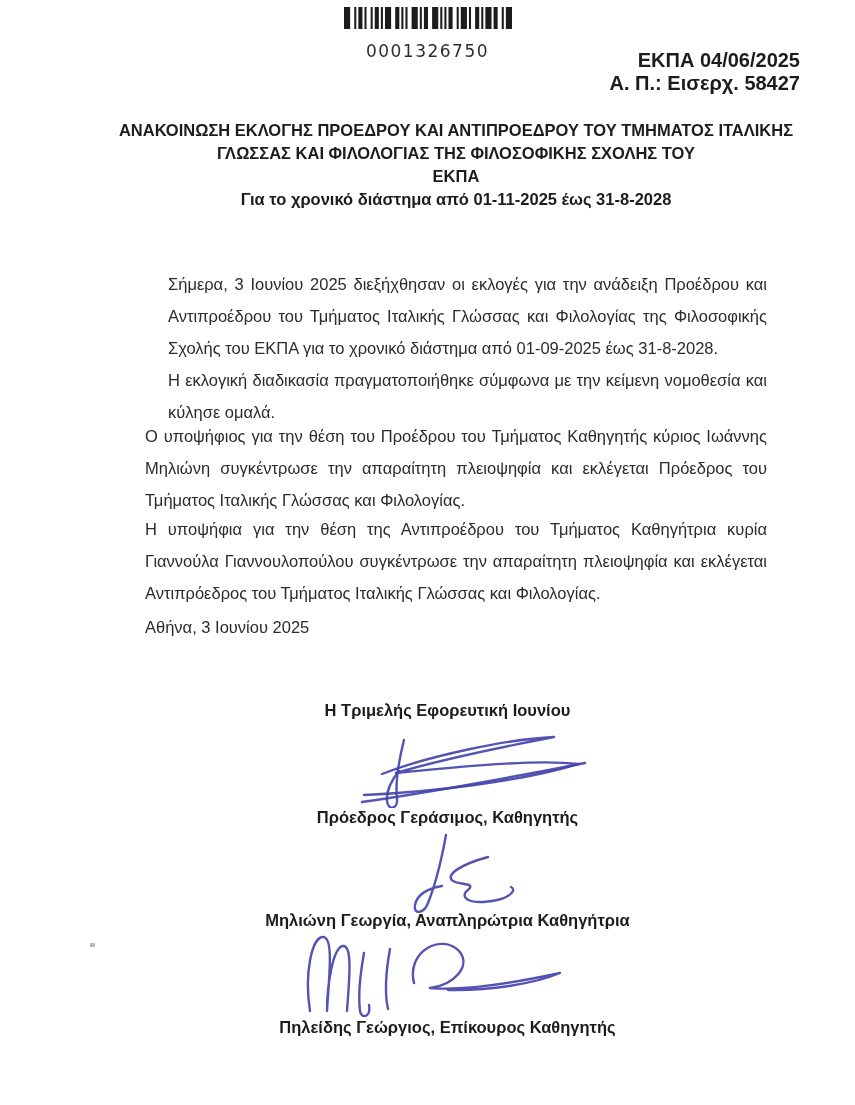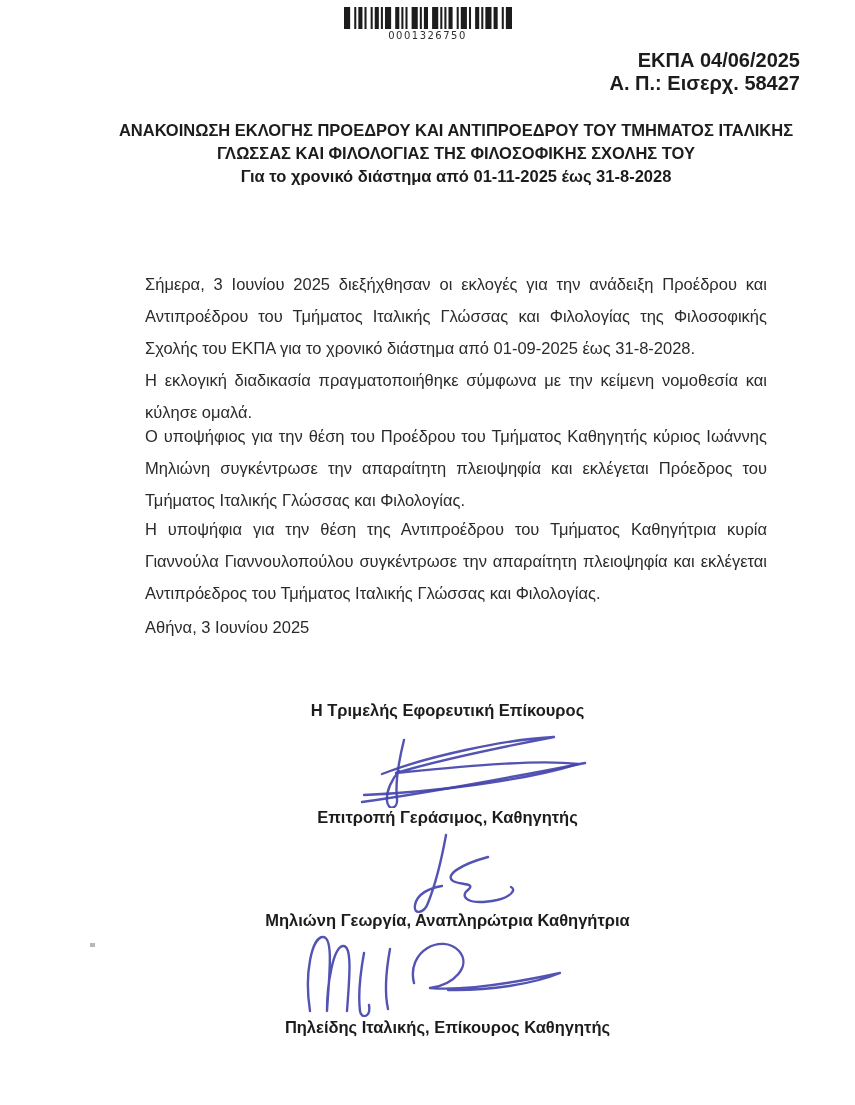--- a/index.html
+++ b/index.html
@@ -18,42 +18,42 @@
     color:var(--text);
     overflow:hidden;
   }
   
   .barcode-wrap{
     position:absolute;top:7px;left:0;width:100%;
     display:flex;flex-direction:column;align-items:center;
   }
   .barcode-svg{display:block;}
   .barcode-number{
-    font-size:10px;letter-spacing:1.5px;color:#2e2e2e;margin-top:1px;
+    font-size:17px;letter-spacing:1.5px;color:#2e2e2e;margin-top:12px;
     font-family:"DejaVu Sans", sans-serif;
   }
   .stamp{
     position:absolute;top:49px;right:55px;
     text-align:right;font-weight:bold;font-size:20px;line-height:23px;
     color:var(--text-strong);
   }
   
   .title-block{
     position:absolute;top:119px;left:116px;width:680px;
     text-align:center;font-weight:bold;font-size:16.5px;line-height:23px;
     color:var(--text-strong);
   }
   .title-block div{white-space:nowrap;}
   
   .para{
     position:absolute;left:145px;width:622px;
     font-size:16.5px;line-height:32px;text-align:justify;
     color:var(--text);
   }
-  .para .sentence{text-align:justify;}
+  .para .sentence{text-align:justify;margin-left:23px;}
   #para1{top:268px;}
   #para2{top:420px;}
   #para3{top:513px;}
   .dateline{
     position:absolute;top:618px;left:145px;width:622px;
     text-align:left;padding-right:18px;
     font-size:16.5px;color:var(--text);
   }
   
   .center-line{
@@ -117,52 +117,53 @@
   </div>
 
   <div class="stamp">
     <div>ΕΚΠΑ 04/06/2025</div>
     <div>Α. Π.: Εισερχ. 58427</div>
   </div>
 
   <div class="title-block">
     <div>ΑΝΑΚΟΙΝΩΣΗ ΕΚΛΟΓΗΣ ΠΡΟΕΔΡΟΥ ΚΑΙ ΑΝΤΙΠΡΟΕΔΡΟΥ ΤΟΥ ΤΜΗΜΑΤΟΣ ΙΤΑΛΙΚΗΣ</div>
     <div>ΓΛΩΣΣΑΣ ΚΑΙ ΦΙΛΟΛΟΓΙΑΣ ΤΗΣ ΦΙΛΟΣΟΦΙΚΗΣ ΣΧΟΛΗΣ ΤΟΥ</div>
+    <div>ΕΚΠΑ</div>
     <div>Για το χρονικό διάστημα από 01-11-2025 έως 31-8-2028</div>
   </div>
 
   <div class="para" id="para1">
     <div class="sentence">Σήμερα, 3 Ιουνίου 2025 διεξήχθησαν οι εκλογές για την ανάδειξη Προέδρου και Αντιπροέδρου του Τμήματος Ιταλικής Γλώσσας και Φιλολογίας της Φιλοσοφικής Σχολής του ΕΚΠΑ για το χρονικό διάστημα από 01-09-2025 έως 31-8-2028.</div>
     <div class="sentence">Η εκλογική διαδικασία πραγματοποιήθηκε σύμφωνα με την κείμενη νομοθεσία και κύλησε ομαλά.</div>
   </div>
 
   <div class="para" id="para2">Ο υποψήφιος για την θέση του Προέδρου του Τμήματος Καθηγητής κύριος Ιωάννης Μηλιώνη συγκέντρωσε την απαραίτητη πλειοψηφία και εκλέγεται Πρόεδρος του Τμήματος Ιταλικής Γλώσσας και Φιλολογίας.</div>
 
   <div class="para" id="para3">Η υποψήφια για την θέση της Αντιπροέδρου του Τμήματος Καθηγήτρια κυρία Γιαννούλα Γιαννουλοπούλου συγκέντρωσε την απαραίτητη πλειοψηφία και εκλέγεται Αντιπρόεδρος του Τμήματος Ιταλικής Γλώσσας και Φιλολογίας.</div>
 
   <div class="dateline">Αθήνα, 3 Ιουνίου 2025</div>
 
-  <div class="center-line" id="committee-heading">Η Τριμελής Εφορευτική Επίκουρος</div>
+  <div class="center-line" id="committee-heading">Η Τριμελής Εφορευτική Ιουνίου</div>
 
   <svg id="sig-0" class="sig" width="250" height="82" viewBox="0 0 250 82" xmlns="http://www.w3.org/2000/svg">
     <path d="M44,48 C90,30 170,13 216,11 C164,21 98,35 58,47 C130,40 200,33 240,38 C185,55 95,66 26,69"></path>
     <path d="M66,14 C61,34 57,56 59,73 C60,83 50,85 49,75 C48,65 54,53 61,45"></path>
     <path d="M24,76 C95,66 185,49 247,37"></path>
   </svg>
-  <div class="center-line" id="member-name-0">Επιτροπή Γεράσιμος, Καθηγητής</div>
+  <div class="center-line" id="member-name-0">Πρόεδρος Γεράσιμος, Καθηγητής</div>
 
   <svg id="sig-1" class="sig" width="170" height="85" viewBox="0 0 170 85" xmlns="http://www.w3.org/2000/svg">
     <path d="M94,4 C90,26 84,52 76,72 C72,83 61,84 63,74 C65,63 77,57 90,55"></path>
     <path d="M136,26 C110,33 92,44 101,50 C108,54 123,52 117,58 C106,66 116,75 145,69 C158,66 165,59 159,56"></path>
   </svg>
   <div class="center-line" id="member-name-1">Μηλιώνη Γεωργία, Αναπληρώτρια Καθηγήτρια</div>
 
   <svg id="sig-2" class="sig" width="285" height="92" viewBox="0 0 285 92" xmlns="http://www.w3.org/2000/svg">
     <path d="M14,86 C8,48 16,12 27,12 C38,12 33,52 31,86 C31,60 37,22 47,21 C57,20 53,58 51,86"></path>
     <path d="M68,28 C64,50 62,70 64,86 C65,94 75,93 73,80"></path>
     <path d="M94,24 C90,46 88,66 92,84"></path>
     <path d="M118,58 C110,26 146,8 163,26 C176,41 158,60 134,63 C168,66 222,57 264,48 C238,59 192,66 152,65"></path>
   </svg>
-  <div class="center-line" id="member-name-2">Πηλείδης Ιταλικής, Επίκουρος Καθηγητής</div>
+  <div class="center-line" id="member-name-2">Πηλείδης Γεώργιος, Επίκουρος Καθηγητής</div>
 
   <div class="artifact-dot"></div>
 
 </div>
 
 </body></html>

